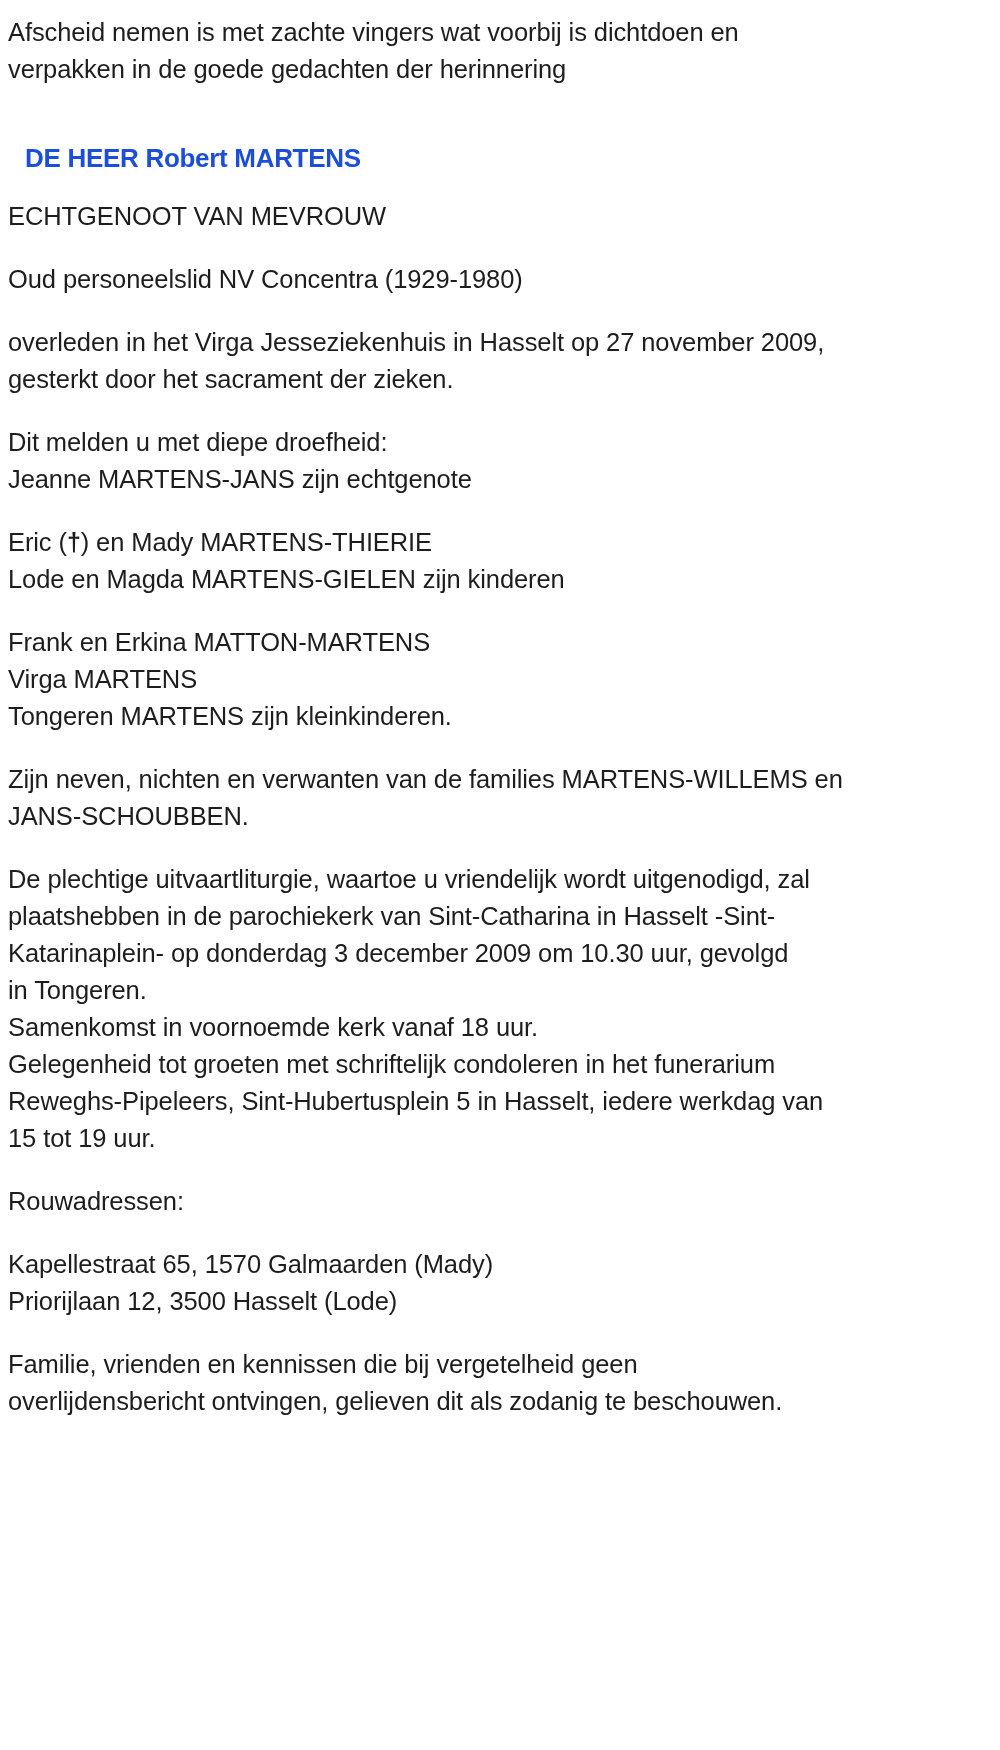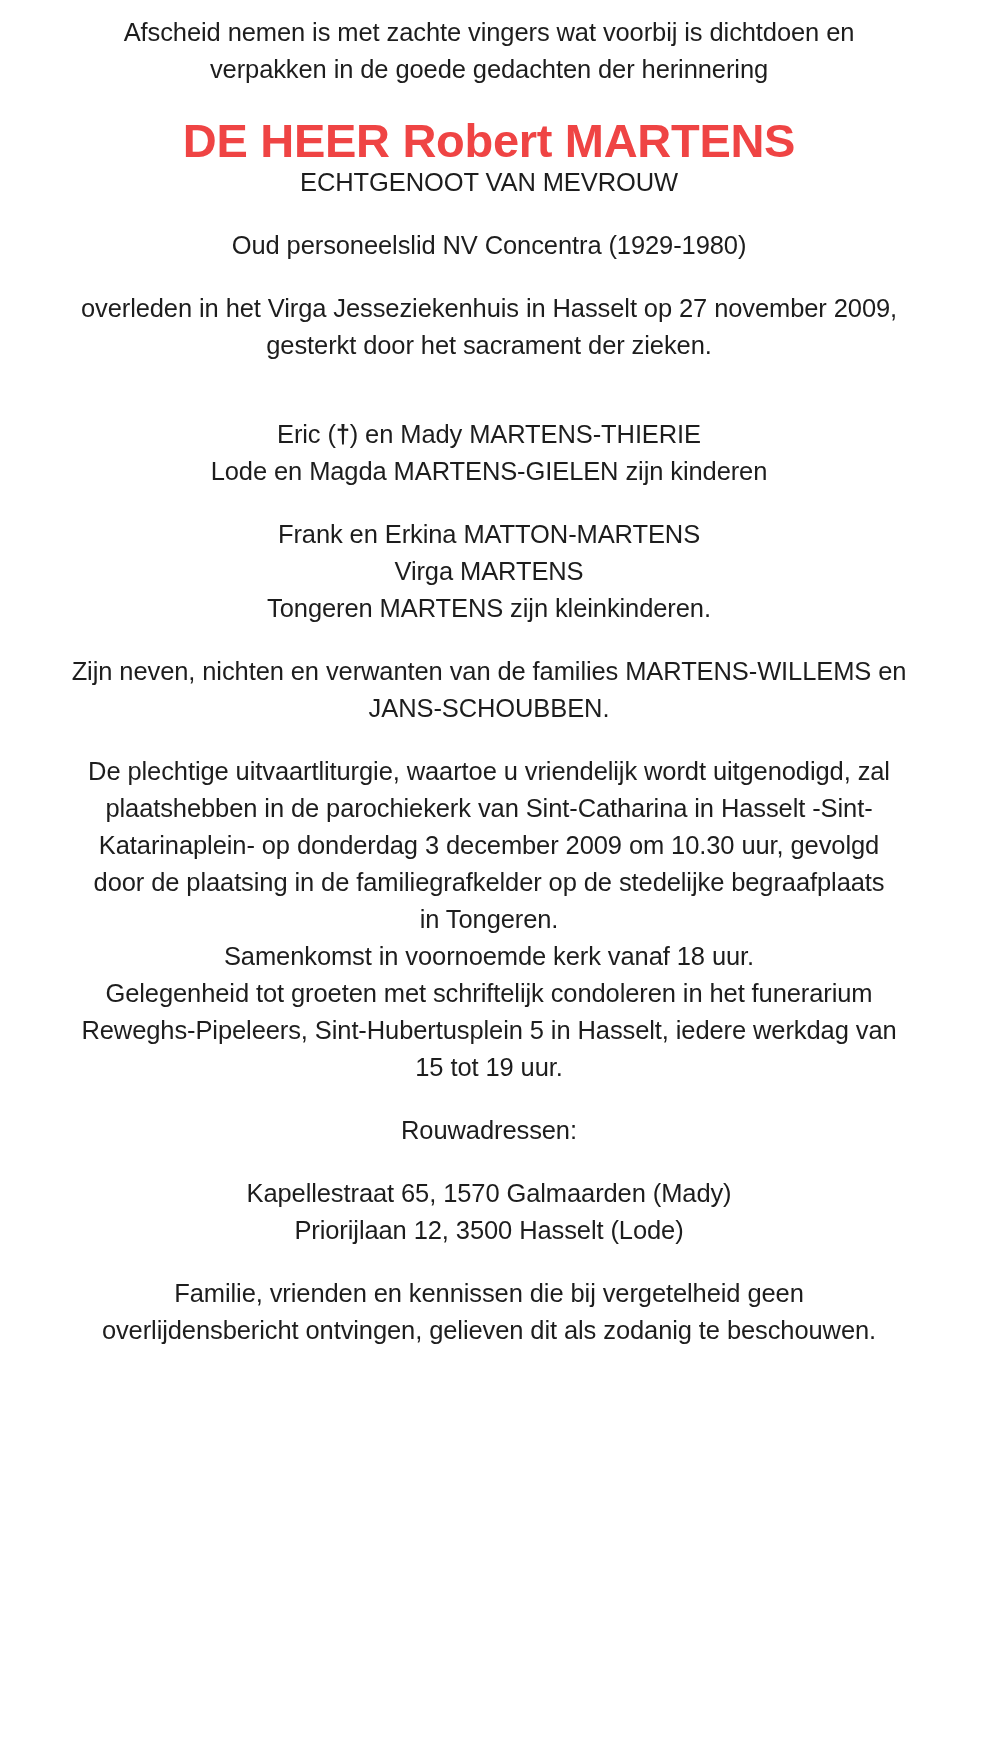--- a/index.html
+++ b/index.html
@@ -18,44 +18,43 @@
   .page {
     width: 1000px;
     min-height: 1750px;
     box-sizing: border-box;
     padding: 14px 30px 20px 8px;
     background: #ffffff;
   }
   .block {
     margin: 0;
     padding: 0;
-    text-align: center;
   }
   .para {
     font-size: 25.5px;
     line-height: 37px;
     letter-spacing: -0.1px;
     margin: 0;
     color: #1d1d1d;
     font-stretch: semi-condensed;
     transform-origin: left top;
   }
   .line {
     display: block;
     white-space: nowrap;
   }
   .spacer-md { height: 26px; }
   .spacer-lg { height: 30px; }
   .deceased-name {
-    font-size: 47px;
+    font-size: 26px;
     line-height: 46px;
     font-weight: 700;
     letter-spacing: -0.3px;
-    color: #ef4444;
-    margin: 0;
+    color: #1d4ed8;
+    margin: 17px;
     white-space: nowrap;
   }
   .dagger {
     font-weight: 700;
     font-size: 25px;
   }
 </style>
 </head>
 <body>
 
@@ -87,20 +86,26 @@
 
   <div class="block">
     <p class="para">
       <span class="line">overleden in het Virga Jesseziekenhuis in Hasselt op 27 november 2009,</span>
       <span class="line">gesterkt door het sacrament der zieken.</span>
     </p>
   </div>
 
   <div class="spacer-md"></div>
 
+  <div class="block">
+    <p class="para">
+      <span class="line">Dit melden u met diepe droefheid:</span>
+      <span class="line">Jeanne MARTENS-JANS zijn echtgenote</span>
+    </p>
+  </div>
 
   <div class="spacer-md"></div>
 
   <div class="block">
     <p class="para">
       <span class="line"><span>Eric (</span><span class="dagger">†</span><span>) en Mady MARTENS-THIERIE</span></span>
       <span class="line">Lode en Magda MARTENS-GIELEN zijn kinderen</span>
     </p>
   </div>
 
@@ -123,21 +128,20 @@
     </p>
   </div>
 
   <div class="spacer-md"></div>
 
   <div class="block">
     <p class="para">
       <span class="line">De plechtige uitvaartliturgie, waartoe u vriendelijk wordt uitgenodigd, zal</span>
       <span class="line">plaatshebben in de parochiekerk van Sint-Catharina in Hasselt -Sint-</span>
       <span class="line">Katarinaplein- op donderdag 3 december 2009 om 10.30 uur, gevolgd</span>
-      <span class="line">door de plaatsing in de familiegrafkelder op de stedelijke begraafplaats</span>
       <span class="line">in Tongeren.</span>
       <span class="line">Samenkomst in voornoemde kerk vanaf 18 uur.</span>
       <span class="line">Gelegenheid tot groeten met schriftelijk condoleren in het funerarium</span>
       <span class="line">Reweghs-Pipeleers, Sint-Hubertusplein 5 in Hasselt, iedere werkdag van</span>
       <span class="line">15 tot 19 uur.</span>
     </p>
   </div>
 
   <div class="spacer-md"></div>
 

